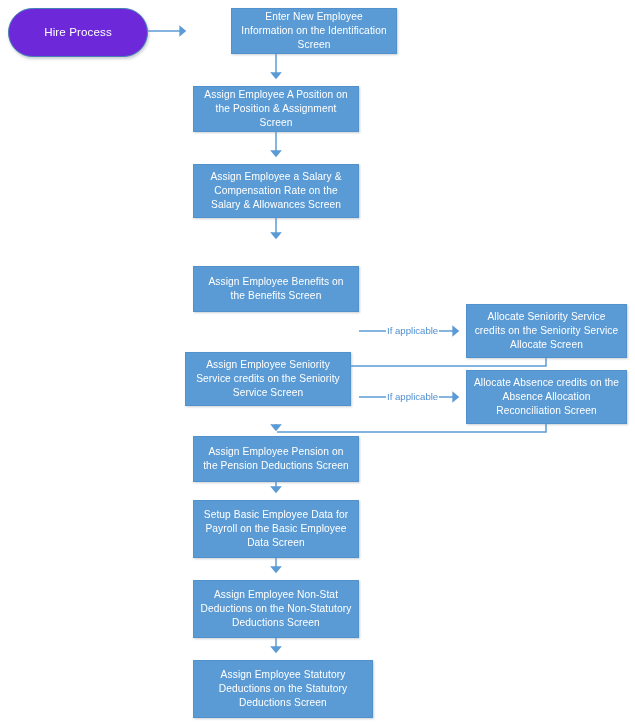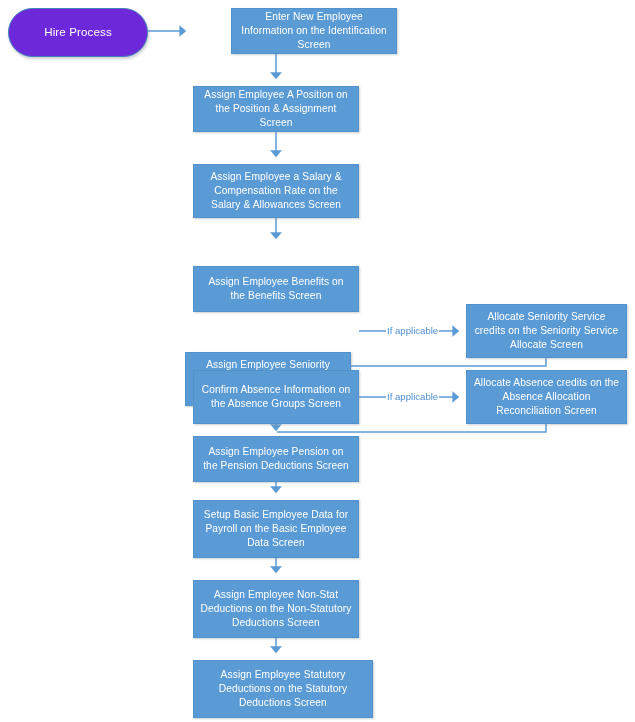--- a/index.html
+++ b/index.html
@@ -113,23 +113,20 @@
   </div>
 
   <div class="node" style="left:193px; top:246px; width:166px; height:46px;margin-top:20px;">
     <span>Assign Employee Benefits on the Benefits Screen</span>
   </div>
 
   <div class="node" style="left:185px; top:304px; width:166px; height:54px;margin-top:48px;">
     <span>Assign Employee Seniority Service credits on the Seniority Service Screen</span>
   </div>
 
-  <div class="node" style="left:193px; top:370px; width:166px; height:54px;">
-    <span>Confirm Absence Information on the Absence Groups Screen</span>
-  </div>
 
   <div class="node" style="left:193px; top:436px; width:166px; height:46px;">
     <span>Assign Employee Pension on the Pension Deductions Screen</span>
   </div>
 
   <div class="node" style="left:193px; top:500px; width:166px; height:58px;">
     <span>Setup Basic Employee Data for Payroll on the Basic Employee Data Screen</span>
   </div>
 
   <div class="node" style="left:193px; top:580px; width:166px; height:58px;">

